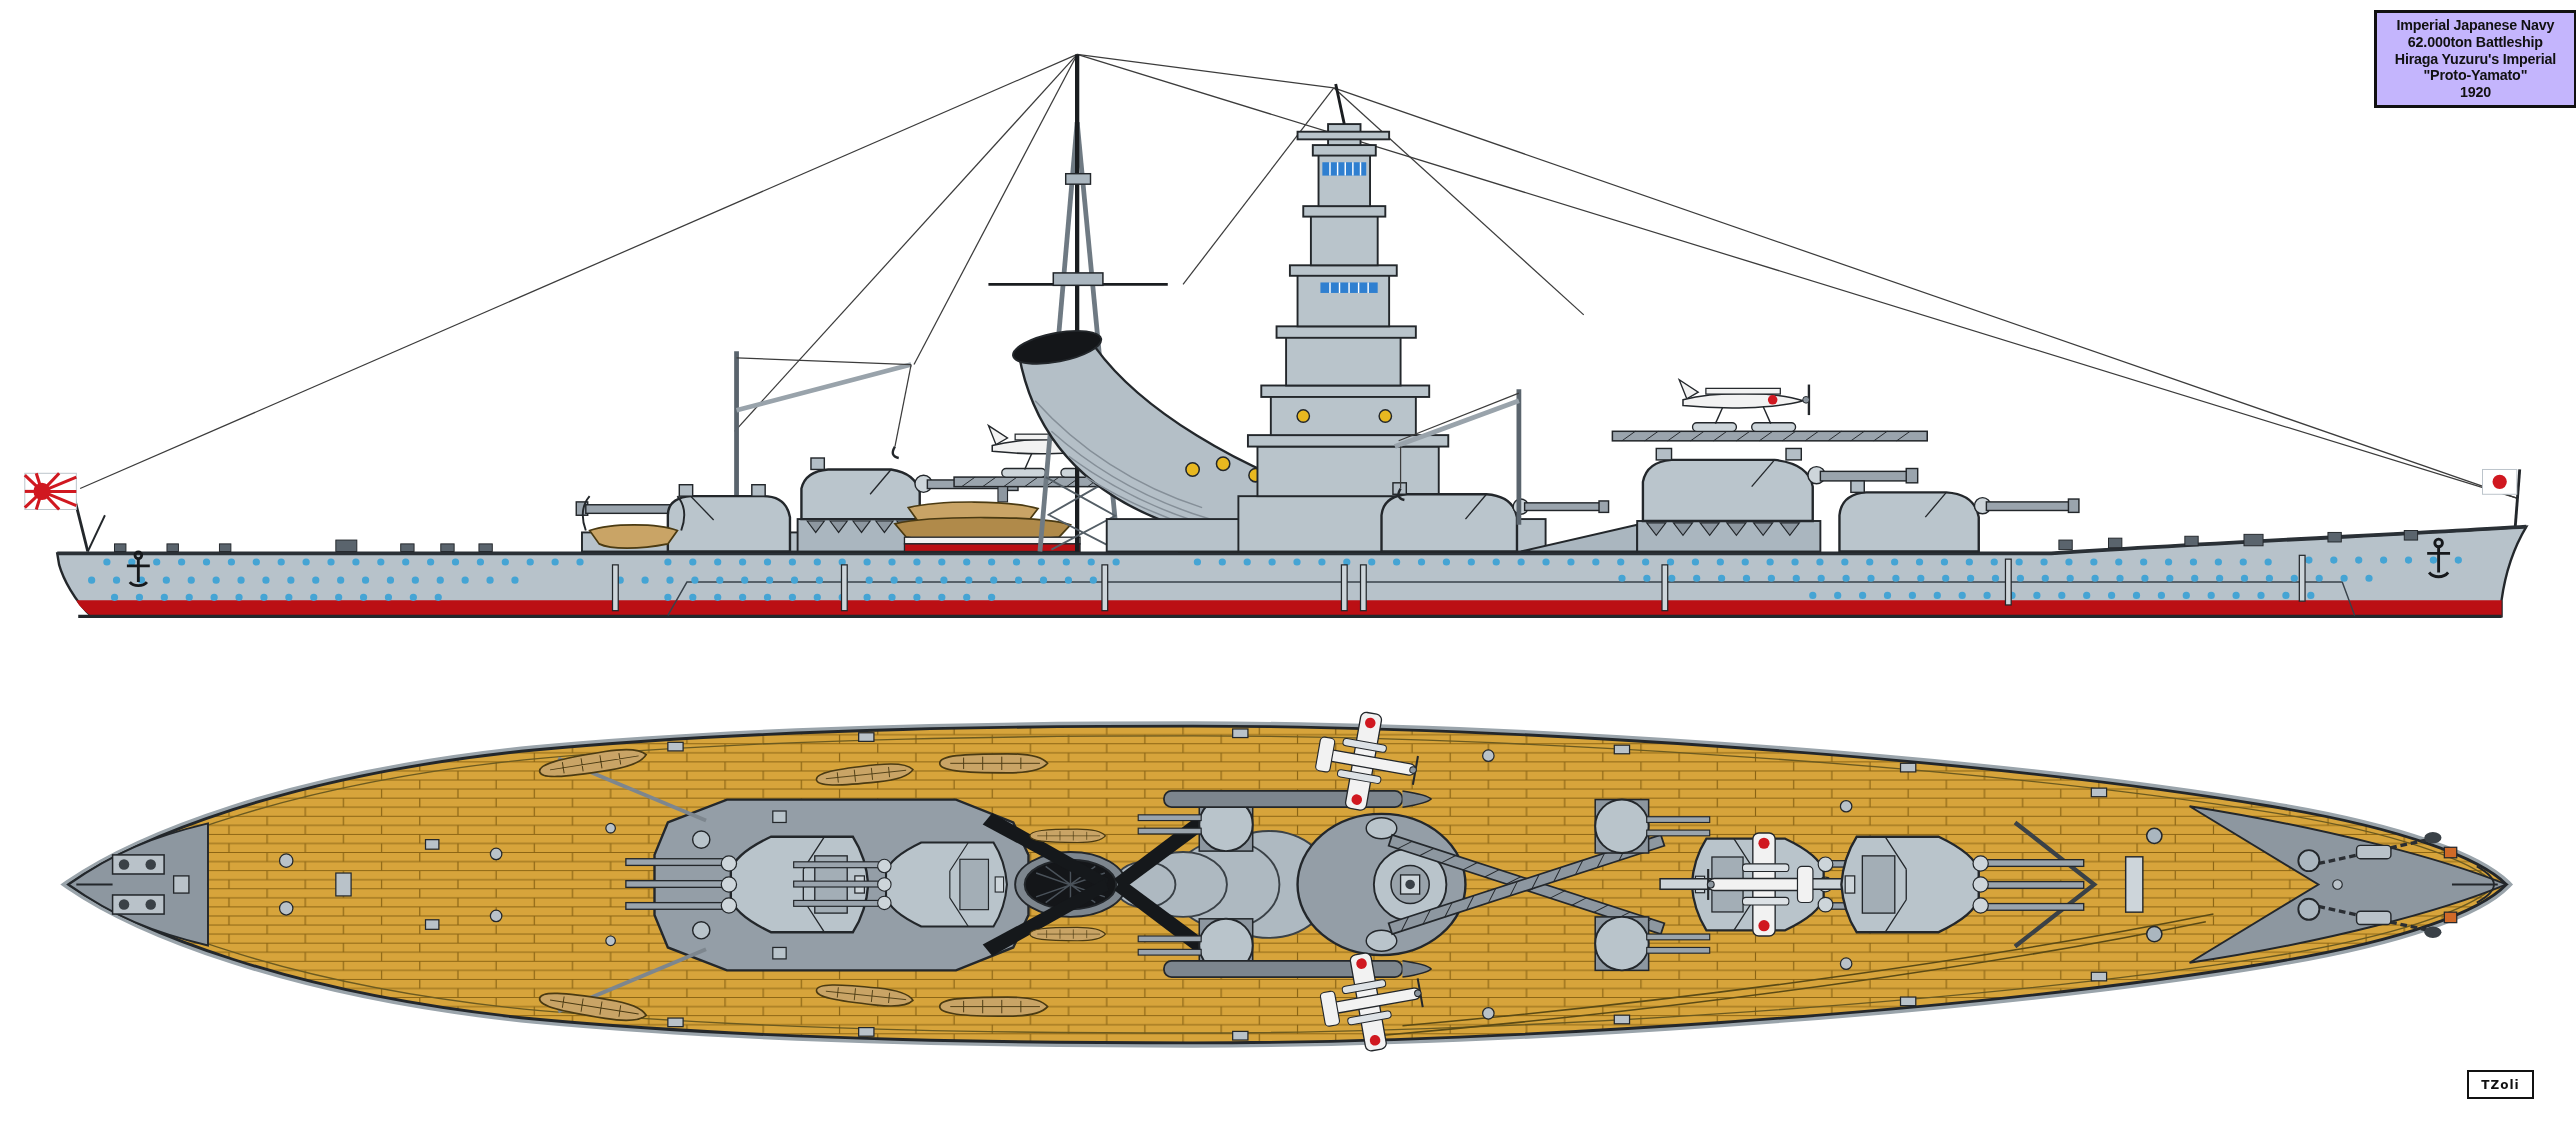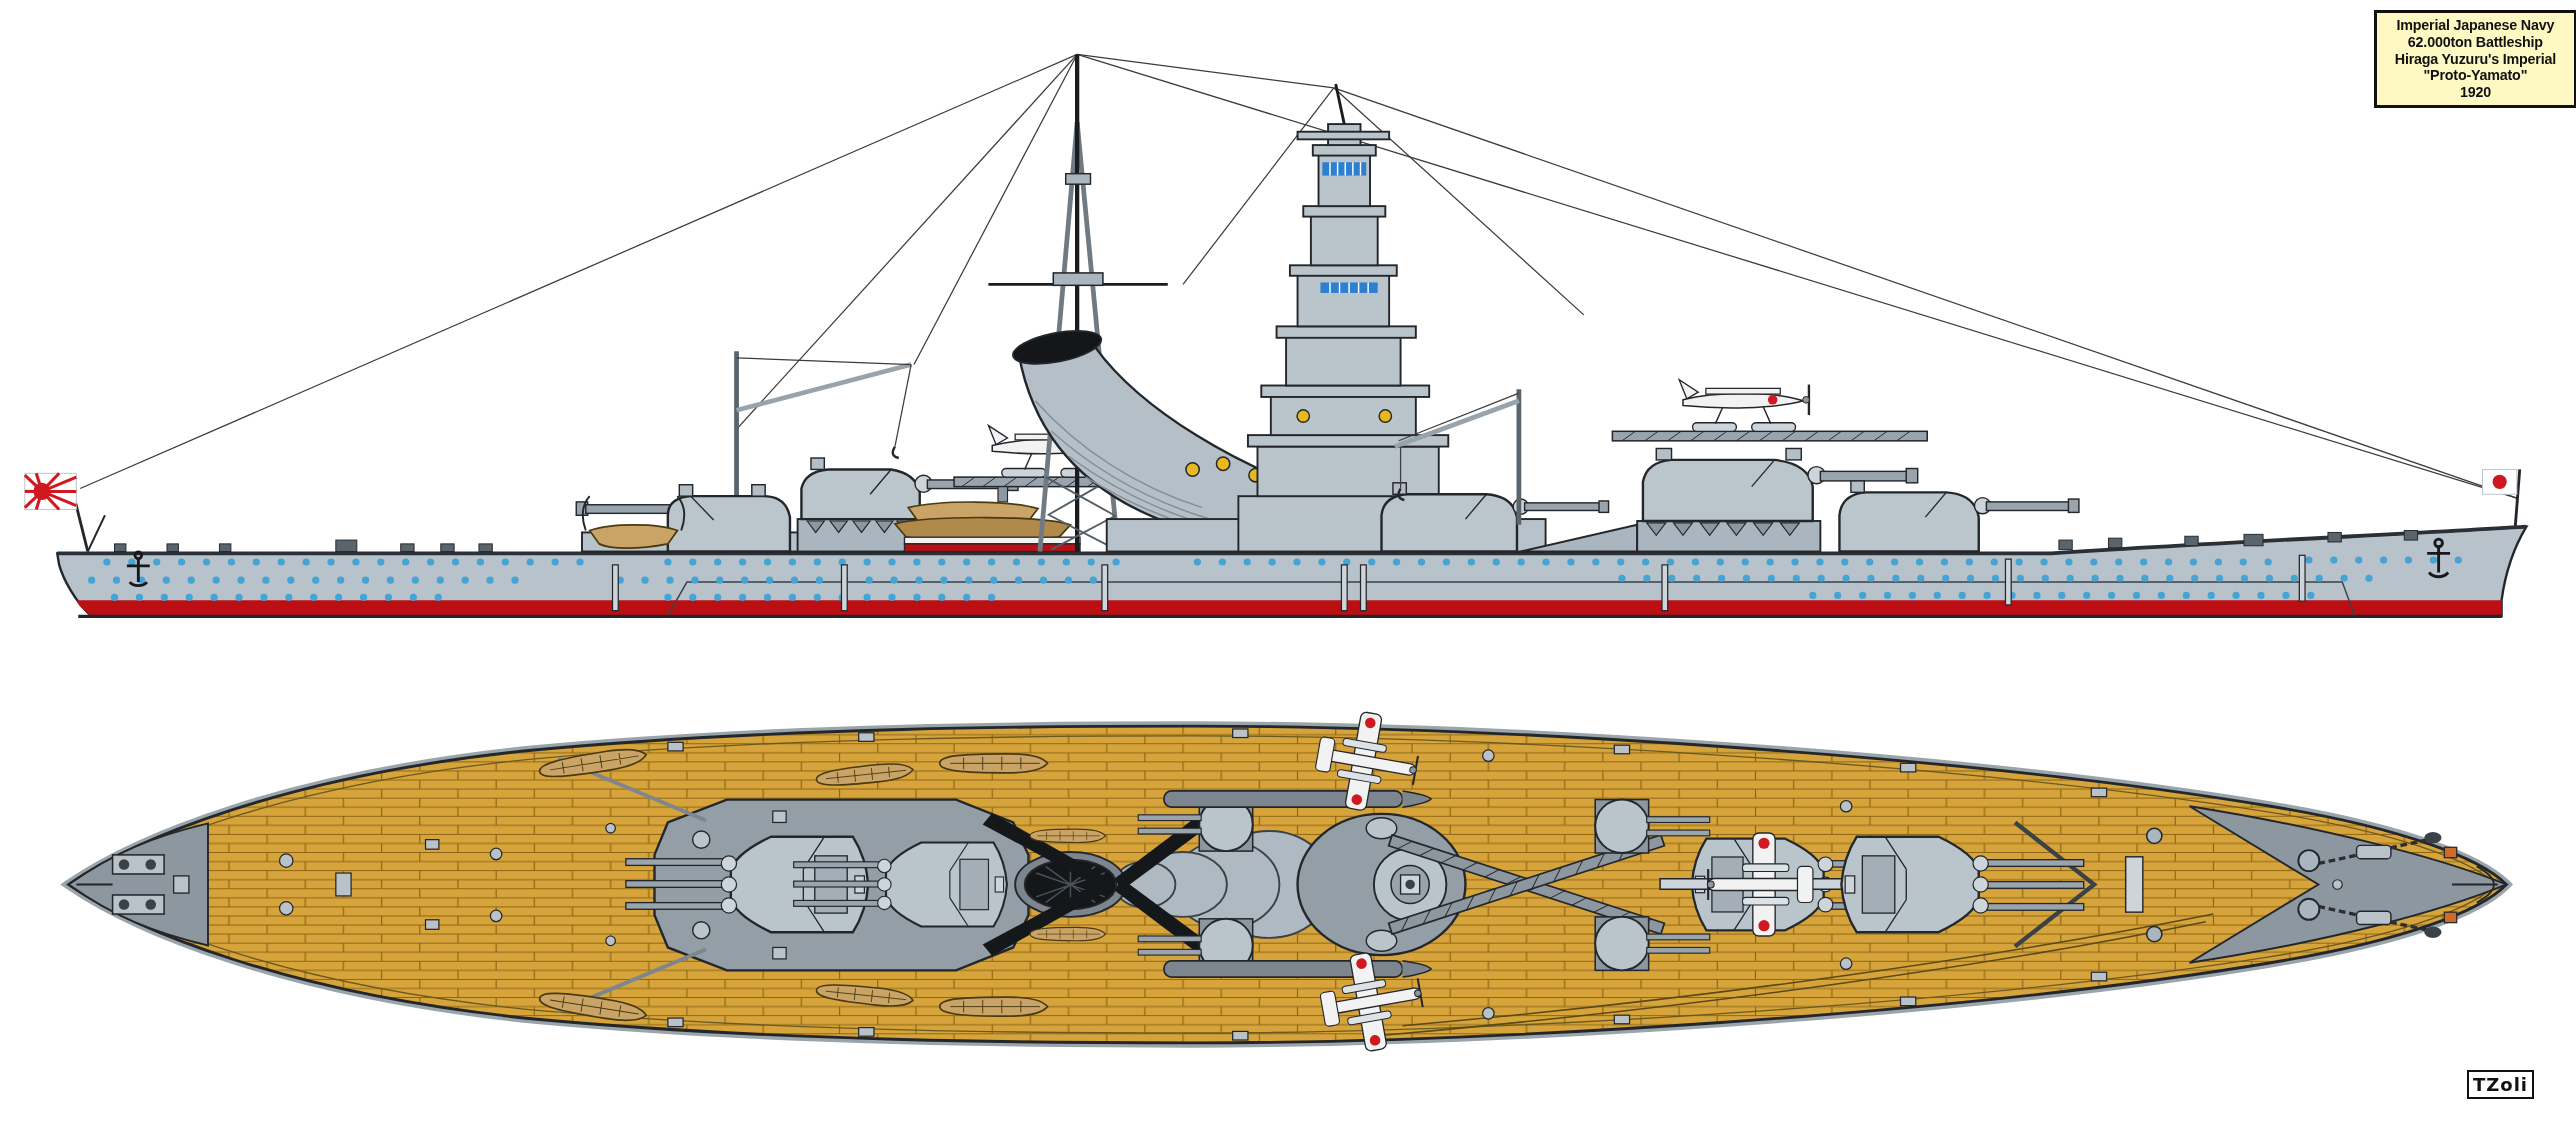--- a/index.html
+++ b/index.html
@@ -1,30 +1,30 @@
 <!DOCTYPE html>
 <html><head>
 <meta charset="utf-8">
 <style>
   html,body{margin:0;padding:0;background:#ffffff;}
   body{font-family:"Liberation Sans", sans-serif;}
   #stage{position:relative;width:2576px;height:1145px;background:#ffffff;overflow:hidden;}
   #stage svg{position:absolute;left:0;top:0;}
   .title-box{
     position:absolute;left:2374px;top:9.5px;width:193px;
-    border:3.8px solid #111111;background:#fef9c3;
+    border:3.8px solid #111111;background:#c4b5fd;
     padding:4.8px 1.9px 3.8px 1.9px;text-align:center;
     font-weight:bold;font-size:14.3px;line-height:16.7px;color:#111111;
     letter-spacing:-0.2px;
   }
   .sig-box{
     position:absolute;left:2467px;top:1070px;width:63px;height:25px;
     border:2.9px solid #111111;background:#ffffff;color:#111111;
     display:flex;align-items:center;justify-content:center;
-    font-family:"DejaVu Sans", sans-serif;font-weight:bold;font-size:18px;
+    font-family:"DejaVu Sans", sans-serif;font-weight:bold;font-size:12px;
     letter-spacing:1px;
   }
 </style>
 </head>
 <body>
 
 <div id="stage">
 
 <svg width="2576" height="1145" viewBox="0 0 2700 1200">
   <defs>

